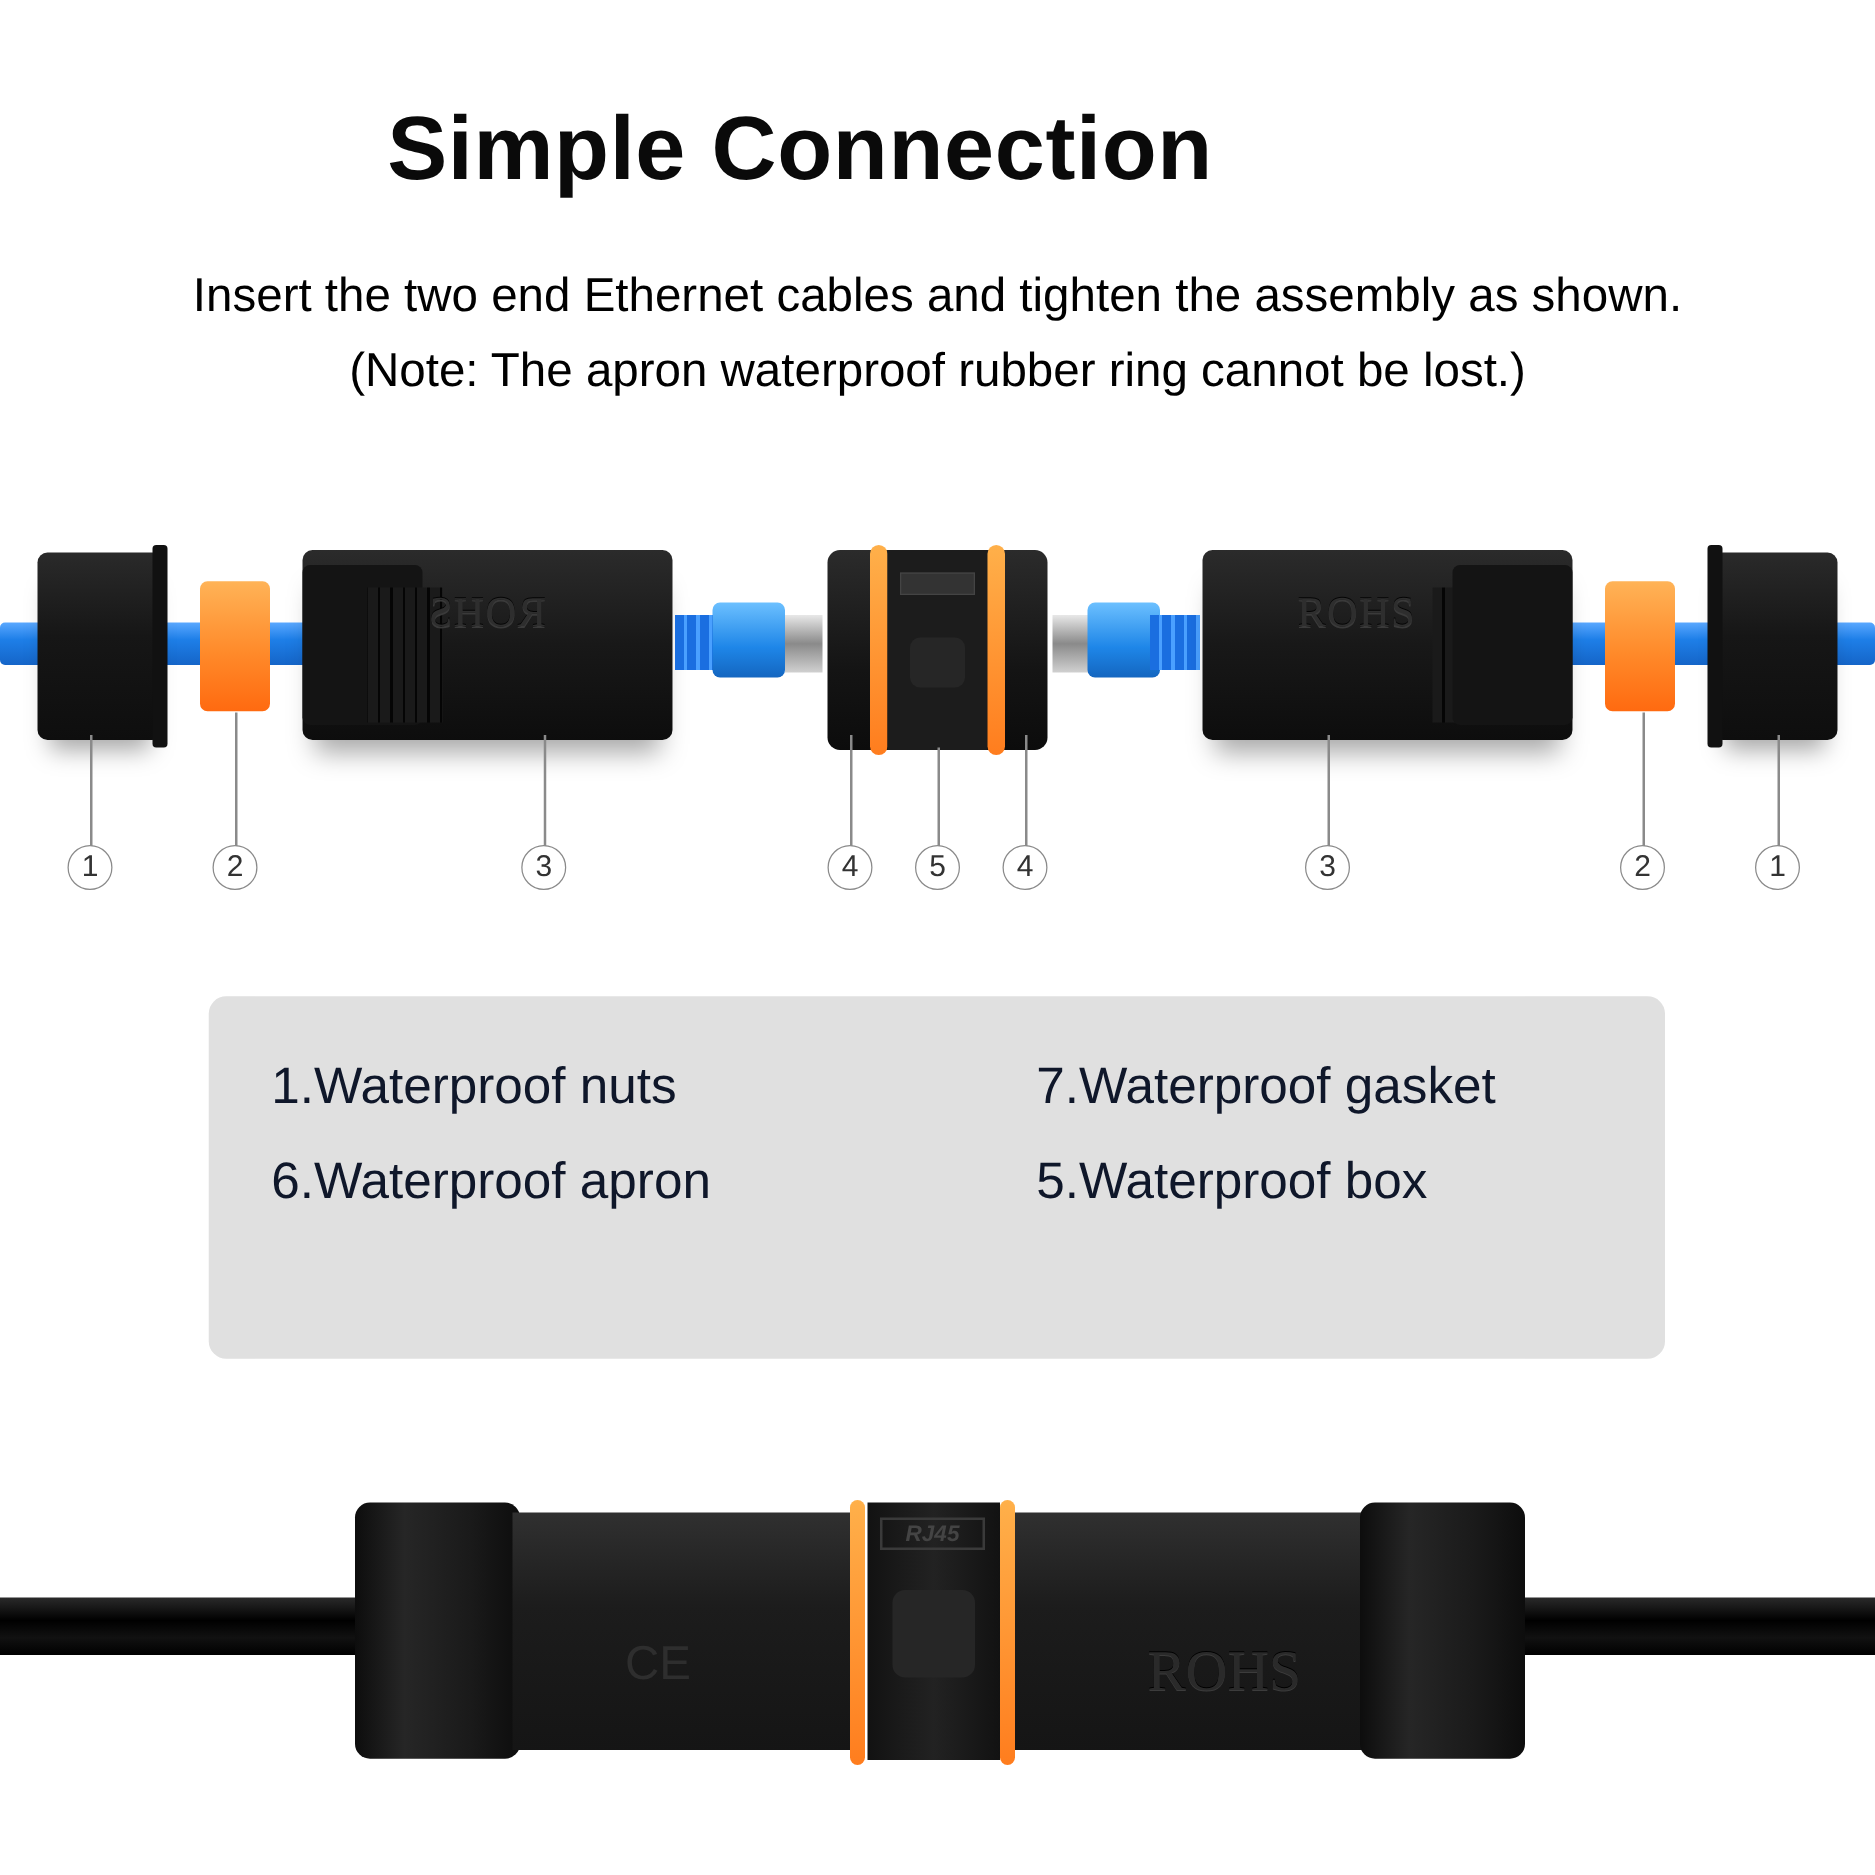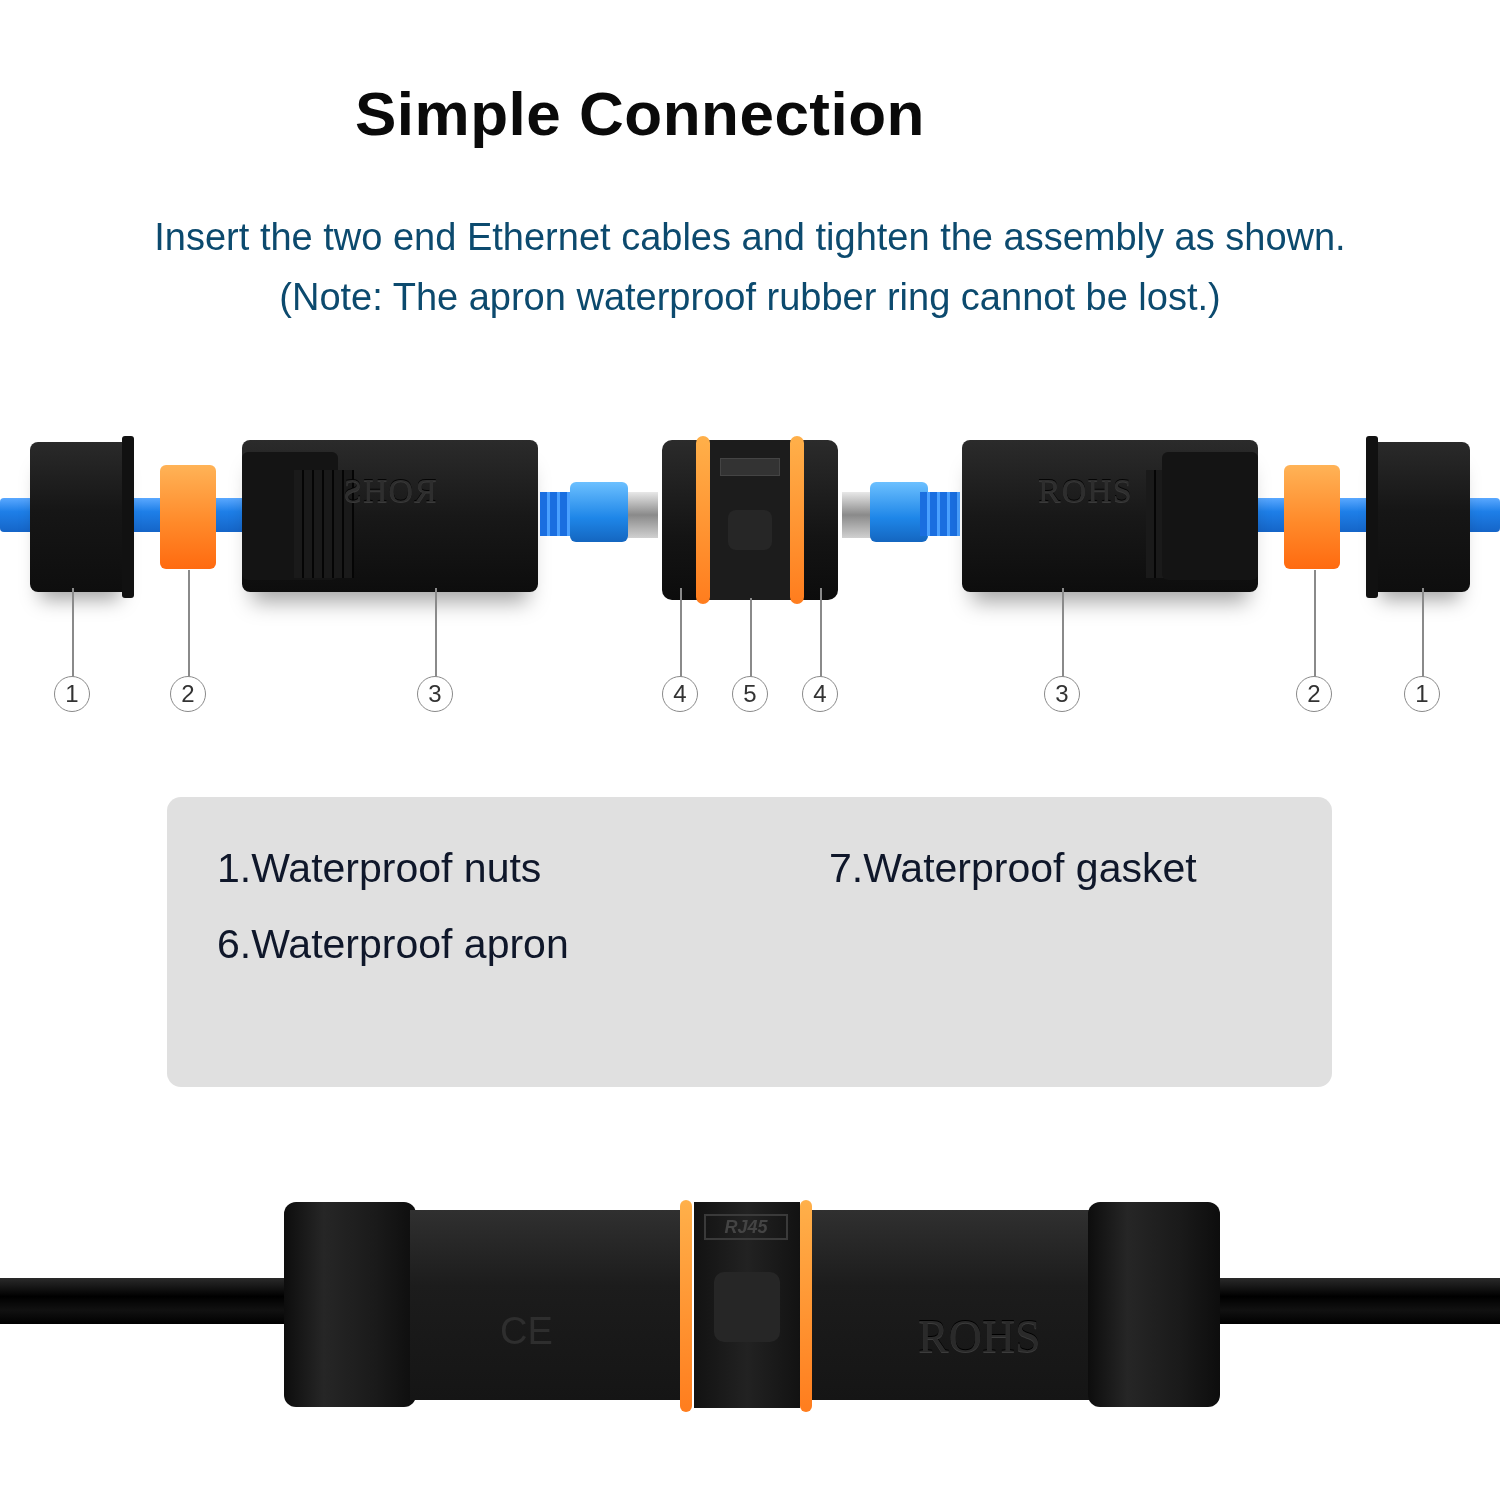--- a/index.html
+++ b/index.html
@@ -1,25 +1,25 @@
 <!DOCTYPE html>
 <html><head>
 <meta charset="utf-8">
 <style>
   * { box-sizing: border-box; margin: 0; padding: 0; }
   html, body { width: 1500px; height: 1500px; background: #ffffff; overflow: hidden; }
   body { position: relative; font-family: "Liberation Sans", "DejaVu Sans", sans-serif; color: #111; }
 
   .title {
     position: absolute; left: 0; top: 78px; width: 1280px; text-align: center;
-    font-size: 62px; font-weight: bold; letter-spacing: 0.5px; color: #0a0a0a;
+    font-size: 72px; font-weight: bold; letter-spacing: 0.5px; color: #0a0a0a;
   }
   .subtitle {
     position: absolute; left: 0; width: 1500px; text-align: center;
-    font-size: 38px; color: #0c4a6e;
+    font-size: 38px; color: #000000;
   }
   .subtitle.l1 { top: 216px; }
   .subtitle.l2 { top: 276px; }
 
   
   .diagram { position: absolute; left: 0; top: 420px; width: 1500px; height: 320px; }
   .cable {
     position: absolute; height: 34px; top: 78px; border-radius: 4px;
     background: linear-gradient(#5aa8ff 0%, #1e7fe8 40%, #1565c8 100%);
   }
@@ -175,20 +175,21 @@
   <div class="callout" style="left:802px; top:256px;">4</div>
   <div class="callout" style="left:1044px; top:256px;">3</div>
   <div class="callout" style="left:1296px; top:256px;">2</div>
   <div class="callout" style="left:1404px; top:256px;">1</div>
 </div>
 
 <div class="legend">
   <div class="legend-item" style="left:50px; top:48px;">1.Waterproof nuts</div>
   <div class="legend-item" style="left:50px; top:124px;">6.Waterproof apron</div>
   <div class="legend-item" style="left:662px; top:48px;">7.Waterproof gasket</div>
+  <div class="legend-item" style="left:662px; top:124px;">5.Waterproof box</div>
 </div>
 
 <div class="assembled">
   <div class="black-cable" style="left:0; width:300px;"></div>
   <div class="black-cable" style="left:1200px; width:300px;"></div>
 
   <div class="a-nut" style="left:284px;"></div>
   <div class="a-body" style="left:410px; width:276px;"></div>
   <div class="a-ring" style="left:680px;"></div>
   <div class="a-center">

